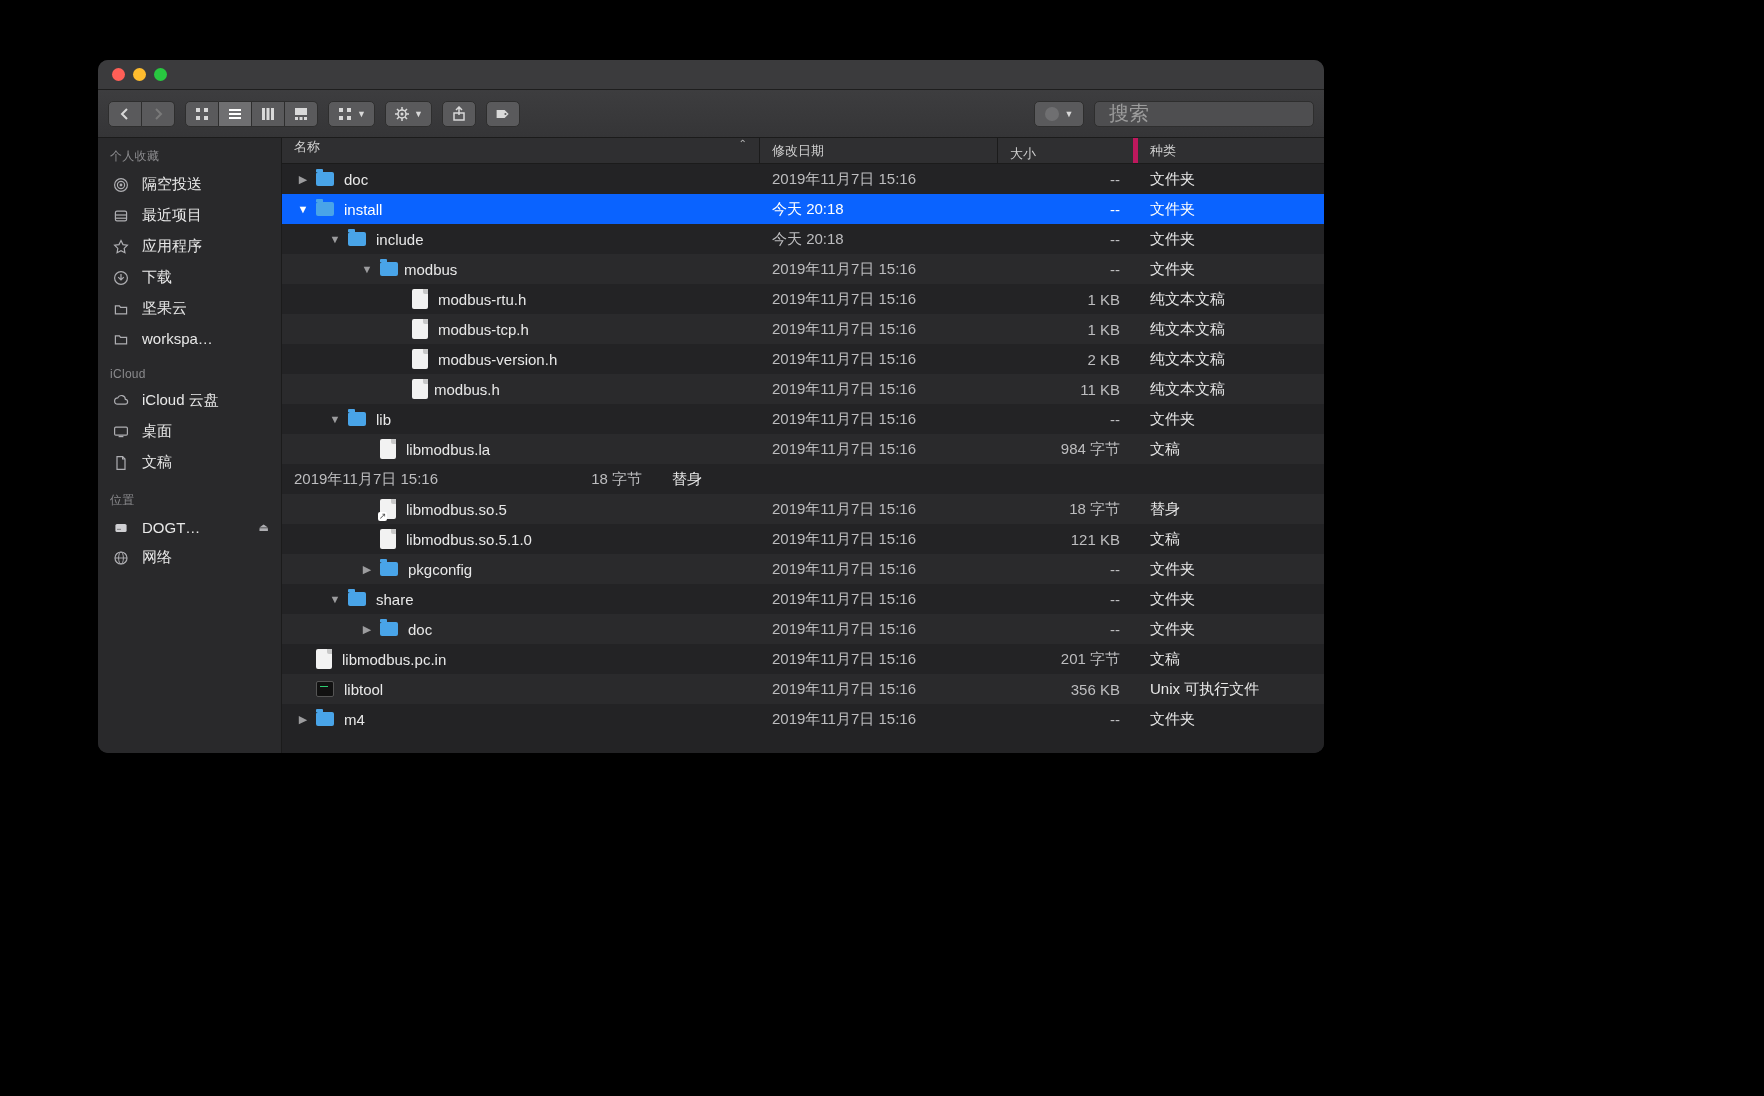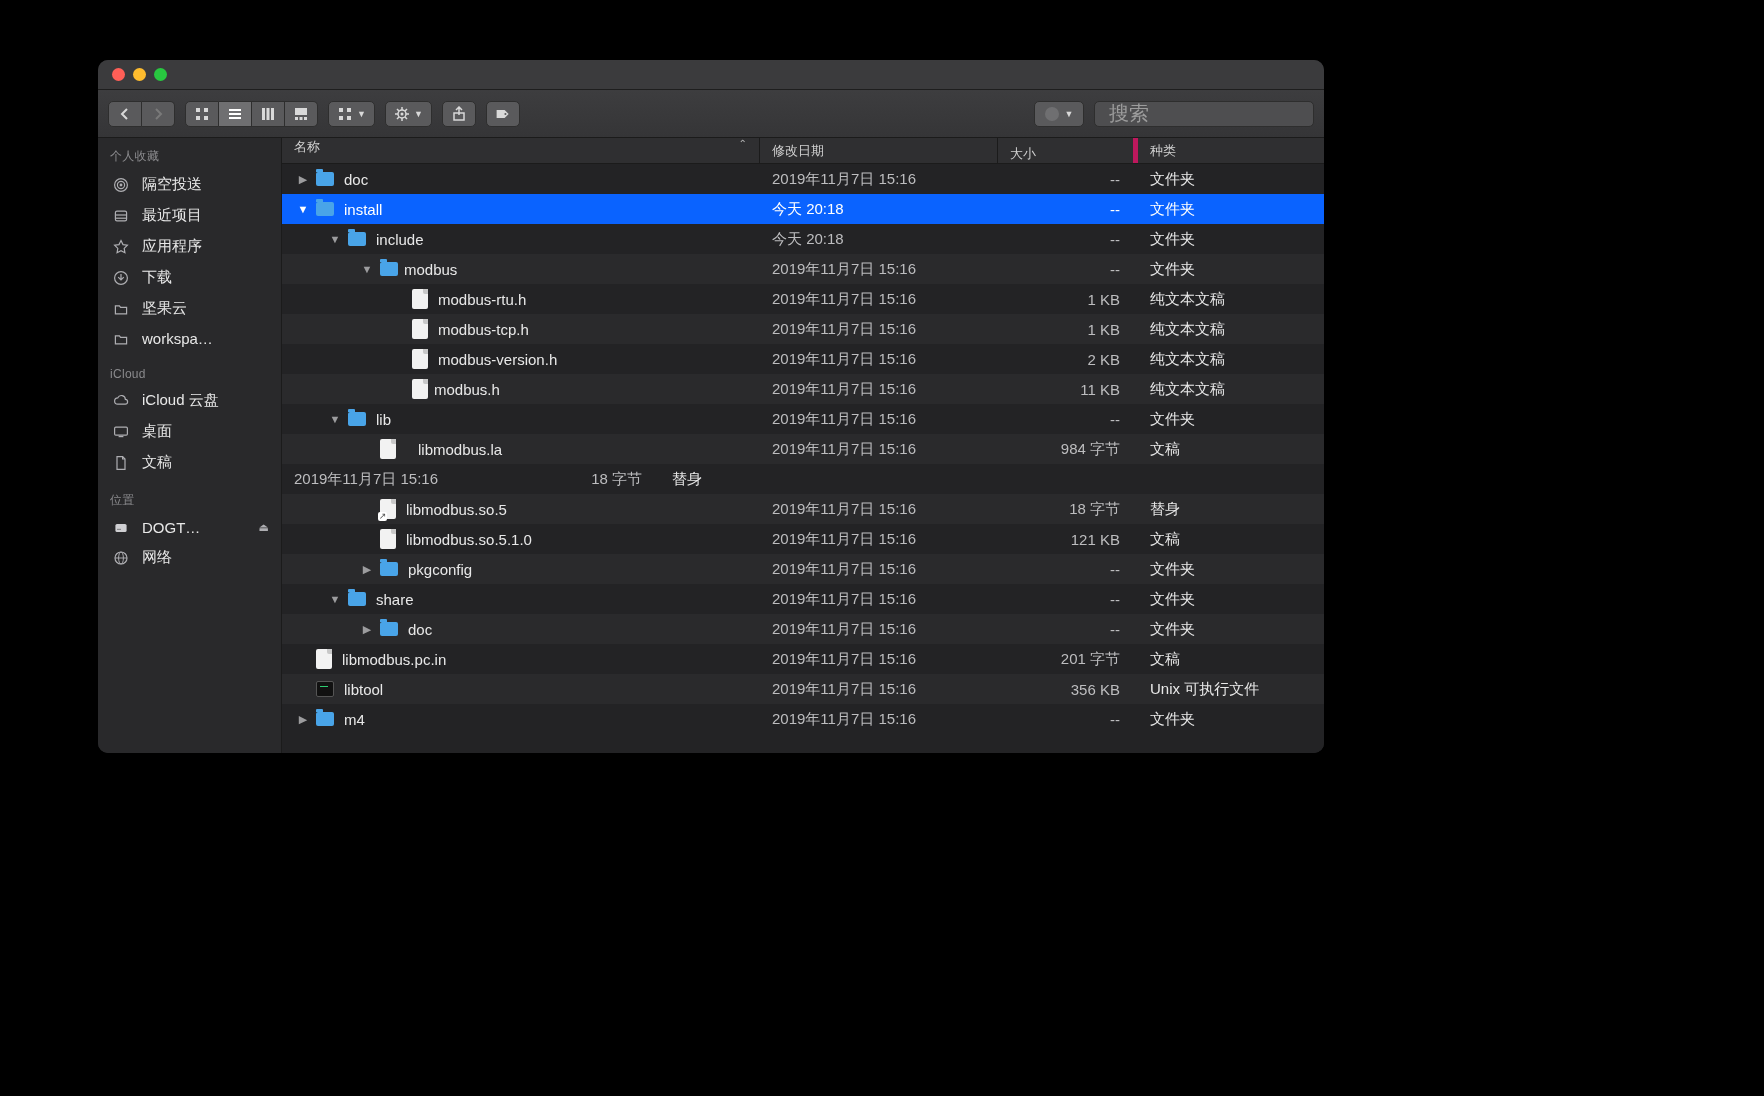--- a/index.html
+++ b/index.html
@@ -500,21 +500,21 @@
               <span style="margin-left: 4px;">lib</span>
             </div>
             <div class="cell-date">2019年11月7日 15:16</div>
             <div class="cell-size">--</div>
             <div class="cell-kind">文件夹</div>
           </div>
           <div class="row alt">
             <div class="cell-name" style="padding-left: 78px;">
               <span class="disclosure"></span>
               <span class="file-icon"></span>
-              <span style="margin-left: 16px;">libmodbus.la</span>
+              <span style="margin-left: 4px;">libmodbus.la</span>
             </div>
             <div class="cell-date">2019年11月7日 15:16</div>
             <div class="cell-size">984 字节</div>
             <div class="cell-kind">文稿</div>
           </div>
           <div class="row">
             <div class="cell-date">2019年11月7日 15:16</div>
             <div class="cell-size">18 字节</div>
             <div class="cell-kind">替身</div>
           </div>

